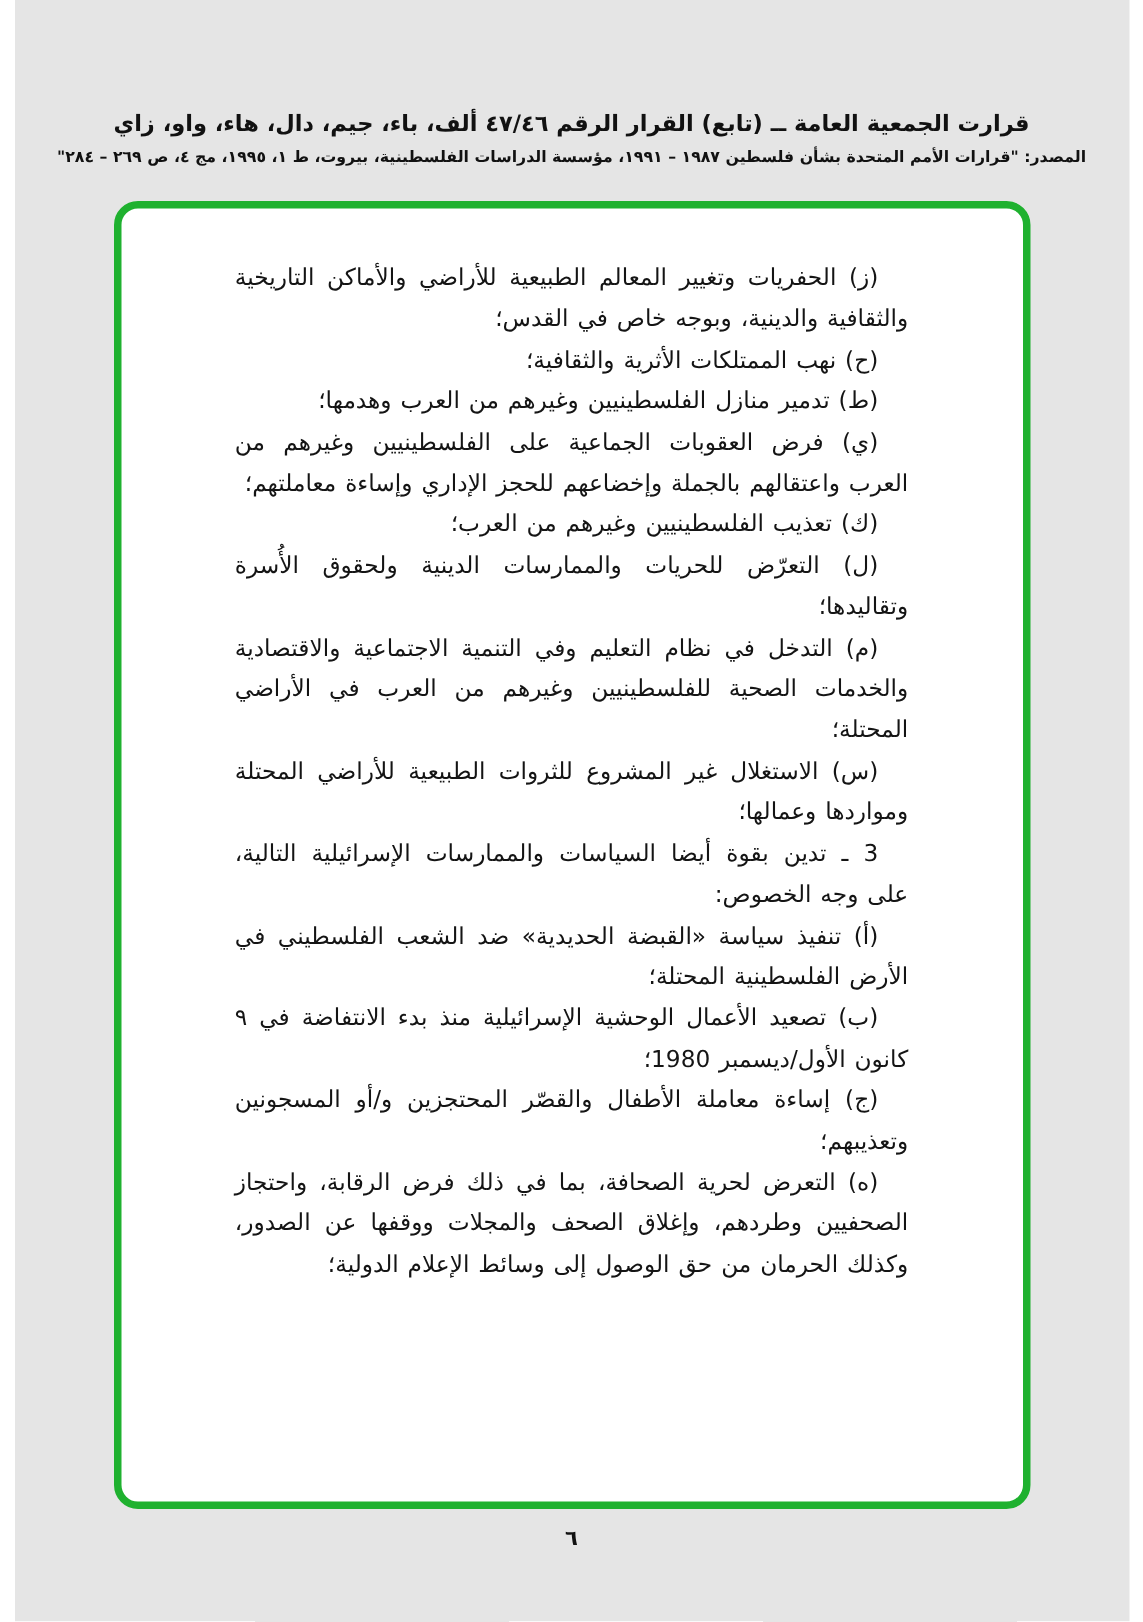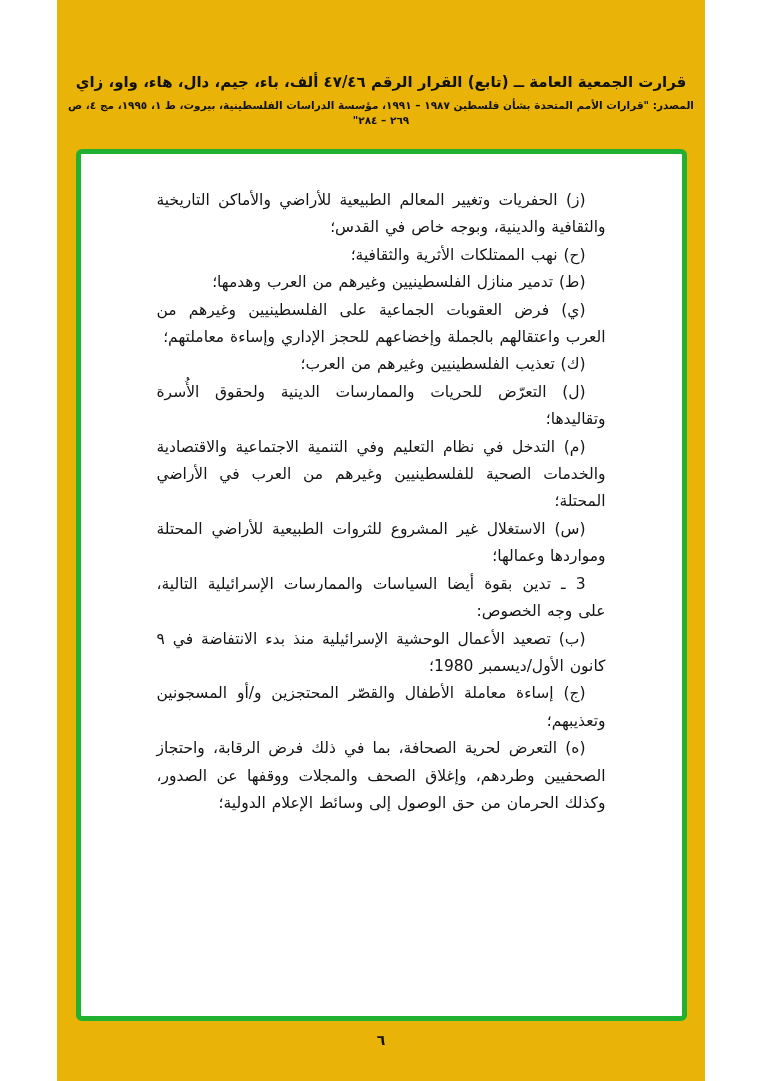--- a/index.html
+++ b/index.html
@@ -2,24 +2,24 @@
 <html lang="ar" dir="rtl"><head>
 <meta charset="utf-8">
 <style>
   html, body {
     margin: 0;
     padding: 0;
     background: #ffffff;
   }
   .page {
     position: relative;
-    width: 648px;
+    width: 743px;
     height: 1081px;
     margin: 0 auto;
-    background: #eab308;
+    background: #e5e5e5;
     font-family: "DejaVu Sans", sans-serif;
     color: #141414;
     direction: rtl;
     overflow: hidden;
   }
   .doc-header {
     padding-top: 72px;
     text-align: center;
   }
   .doc-title {
@@ -34,21 +34,21 @@
     font-weight: bold;
     line-height: 15px;
     color: #111111;
   }
   .content-frame {
     box-sizing: border-box;
     width: 611px;
     height: 872px;
     margin: 21px auto 0 auto;
     border: 5px solid #1fb12f;
-    border-radius: 6px;
+    border-radius: 16px;
     background: #ffffff;
   }
   .document-body {
     box-sizing: border-box;
     height: 100%;
     padding: 33px 76px 20px 76px;
     overflow: hidden;
   }
   .document-body p {
     margin: 0;
@@ -86,20 +86,21 @@
 
     <p>(ز) الحفريات وتغيير المعالم الطبيعية للأراضي والأماكن التاريخية والثقافية والدينية، وبوجه خاص في القدس؛</p>
         <p>(ح) نهب الممتلكات الأثرية والثقافية؛</p>
         <p>(ط) تدمير منازل الفلسطينيين وغيرهم من العرب وهدمها؛</p>
         <p>(ي) فرض العقوبات الجماعية على الفلسطينيين وغيرهم من العرب واعتقالهم بالجملة وإخضاعهم للحجز الإداري وإساءة معاملتهم؛</p>
         <p>(ك) تعذيب الفلسطينيين وغيرهم من العرب؛</p>
         <p>(ل) التعرّض للحريات والممارسات الدينية ولحقوق الأُسرة وتقاليدها؛</p>
         <p>(م) التدخل في نظام التعليم وفي التنمية الاجتماعية والاقتصادية والخدمات الصحية للفلسطينيين وغيرهم من العرب في الأراضي المحتلة؛</p>
         <p>(س) الاستغلال غير المشروع للثروات الطبيعية للأراضي المحتلة ومواردها وعمالها؛</p>
         <p><span>3 ـ </span><b>تدين بقوة أيضا</b><span> السياسات والممارسات الإسرائيلية التالية، على وجه الخصوص:</span></p>
+        <p>(أ) تنفيذ سياسة «القبضة الحديدية» ضد الشعب الفلسطيني في الأرض الفلسطينية المحتلة؛</p>
         <p>(ب) تصعيد الأعمال الوحشية الإسرائيلية منذ بدء الانتفاضة في ٩ كانون الأول/ديسمبر 1980؛</p>
         <p>(ج) إساءة معاملة الأطفال والقصّر المحتجزين و/أو المسجونين وتعذيبهم؛</p>
         <p>(ه) التعرض لحرية الصحافة، بما في ذلك فرض الرقابة، واحتجاز الصحفيين وطردهم، وإغلاق الصحف والمجلات ووقفها عن الصدور، وكذلك الحرمان من حق الوصول إلى وسائط الإعلام الدولية؛</p>
       </div>
   </div>
 
   <div class="page-footer">
     <span class="page-number">٦</span>
   </div>
 

